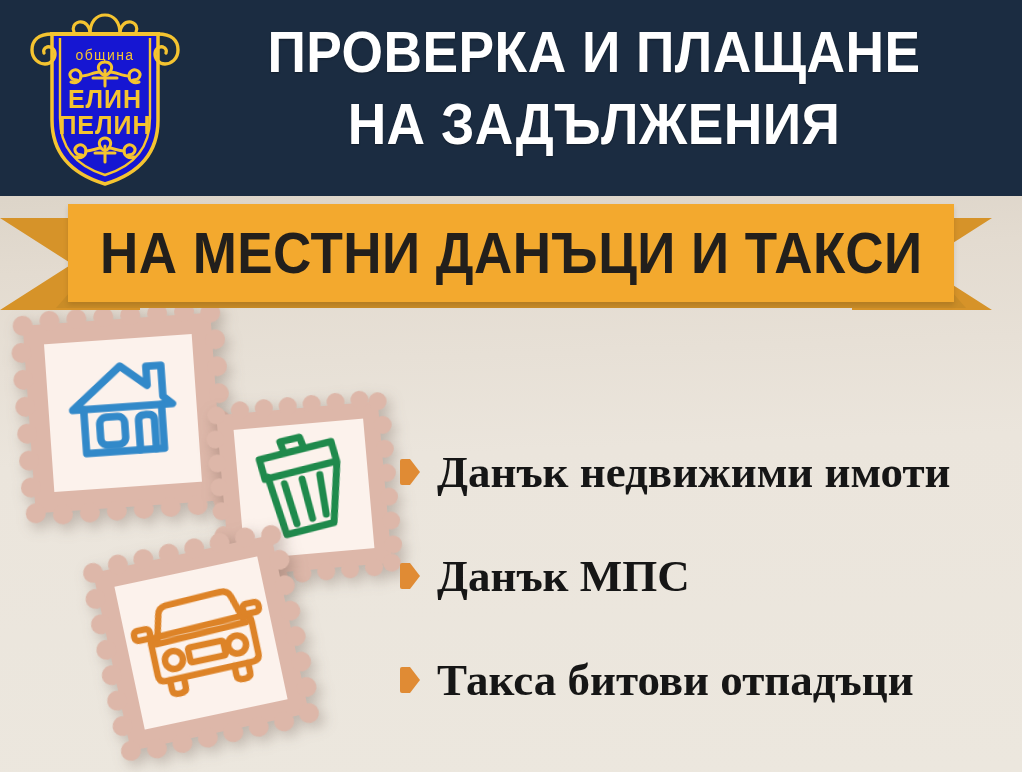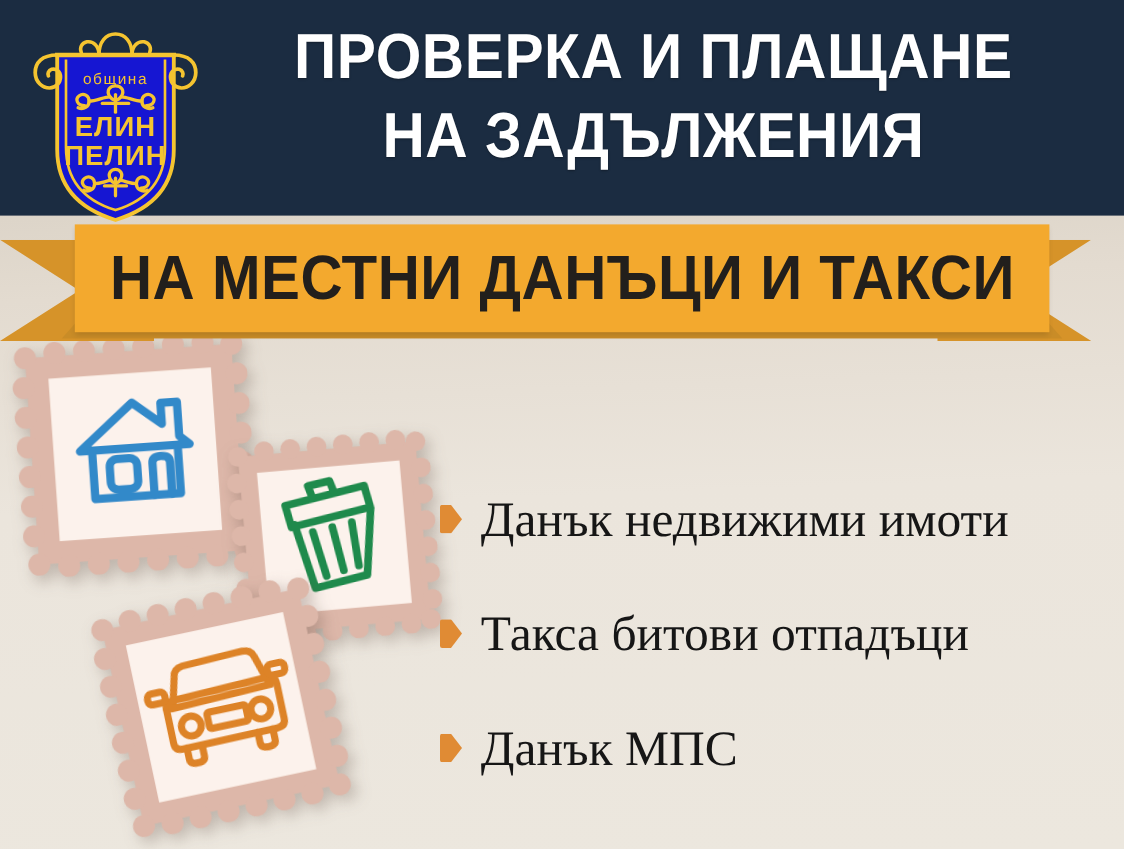--- a/index.html
+++ b/index.html
@@ -45,21 +45,21 @@
     transform: scaleX(0.92);
     transform-origin: center;
     white-space: nowrap;
     text-shadow: 0 1px 2px rgba(0,0,0,0.35);
   }
 
   
   .crest {
     position: absolute;
     left: 30px;
-    top: 24px;
+    top: 8px;
     width: 150px;
     height: 182px;
     z-index: 8;
   }
   .crest svg { display: block; width: 150px; height: 182px; }
 
   
   .ribbon {
     position: absolute;
     left: 0; top: 196px;
@@ -114,20 +114,21 @@
   }
   .stamp svg { display: block; }
 
   
   .bullets {
     position: absolute;
     left: 400px;
     top: 420px;
     width: 615px;
     z-index: 4;
+    font-weight: bold;
   }
   .bullet-row {
     display: flex;
     align-items: center;
     height: 104px;
   }
   .bullet-marker {
     flex: 0 0 auto;
     width: 20px;
     height: 26px;
@@ -353,21 +354,21 @@
     </svg>
   </div>
 
   <div class="bullets">
     <div class="bullet-row">
       <span class="bullet-marker"></span>
       <span class="bullet-label">Данък недвижими имоти</span>
     </div>
     <div class="bullet-row">
       <span class="bullet-marker"></span>
-      <span class="bullet-label">Такса битови отпадъци</span>
+      <span class="bullet-label">Данък МПС</span>
     </div>
     <div class="bullet-row">
       <span class="bullet-marker"></span>
-      <span class="bullet-label">Данък МПС</span>
+      <span class="bullet-label">Такса битови отпадъци</span>
     </div>
   </div>
 
 </div>
 
 </body></html>

